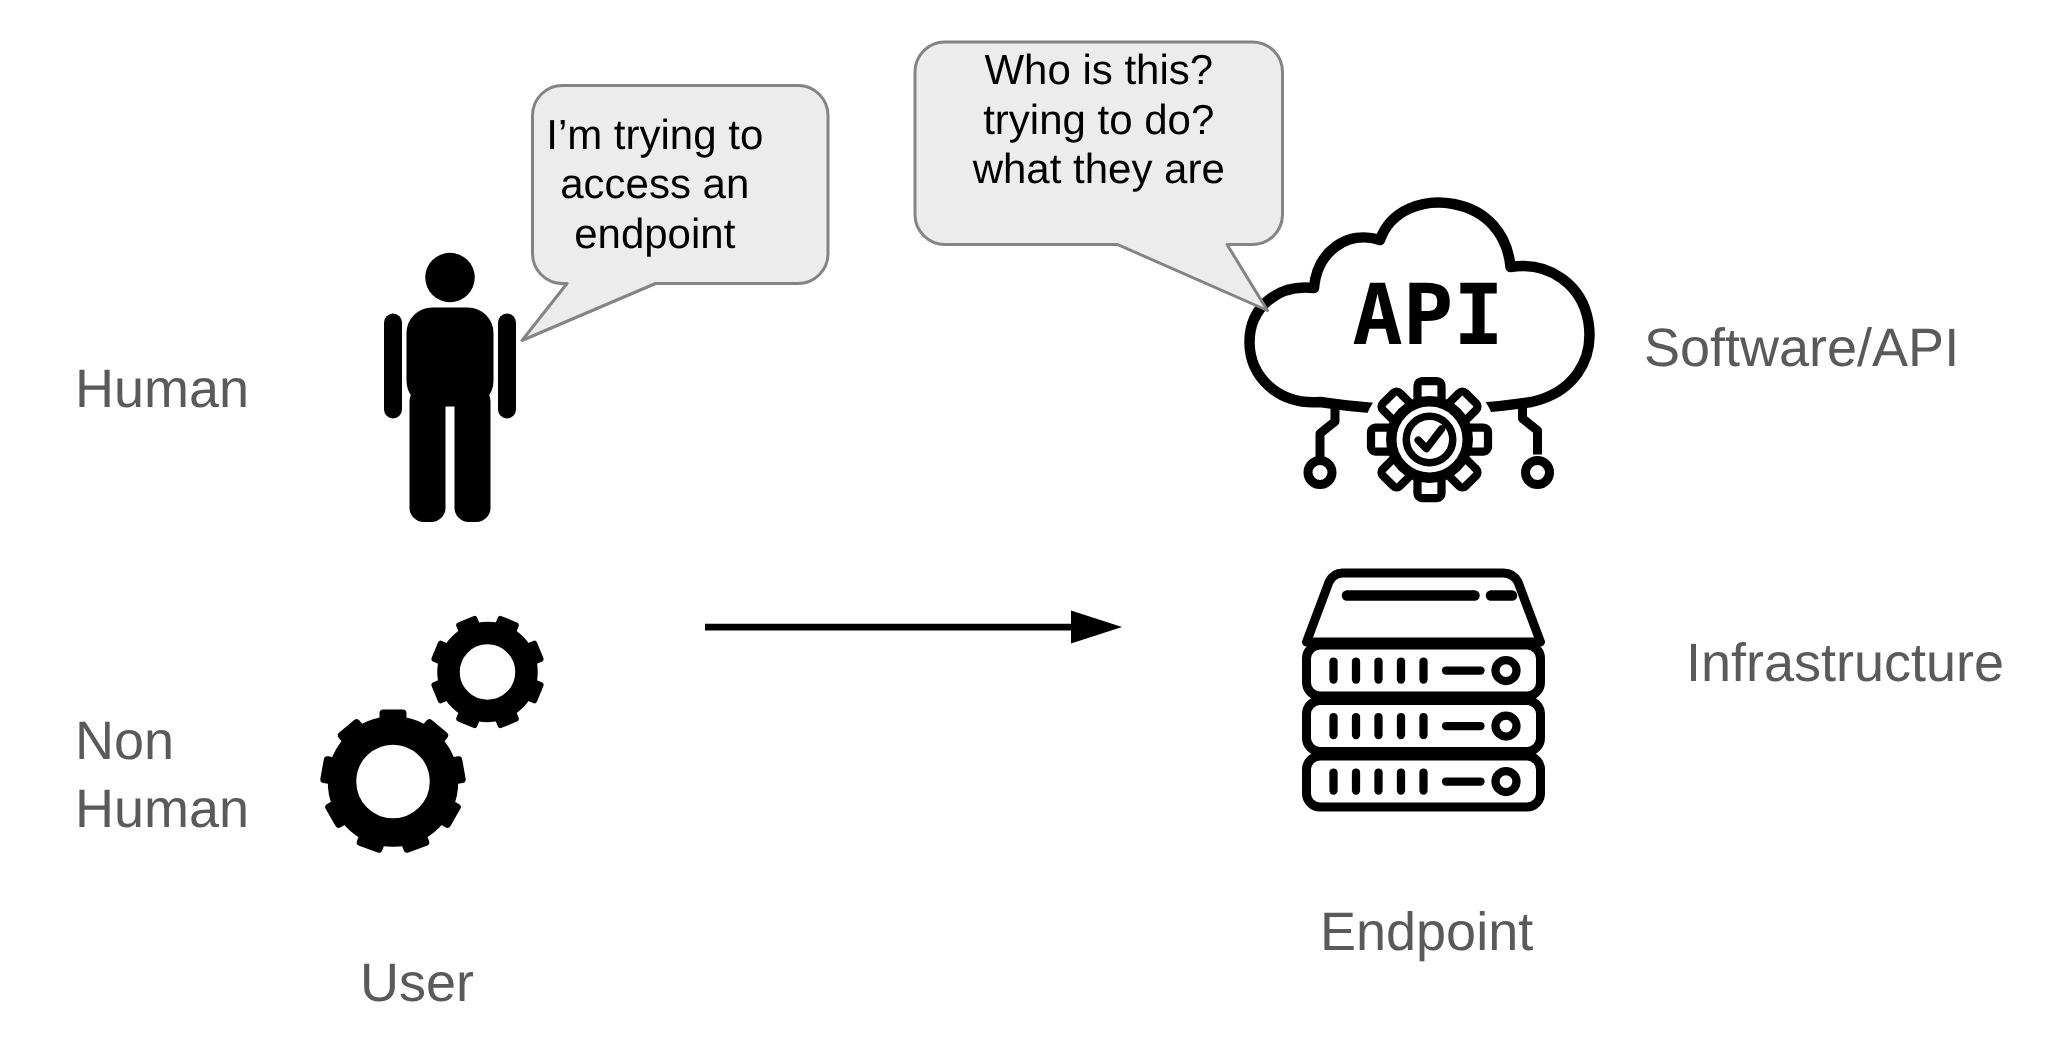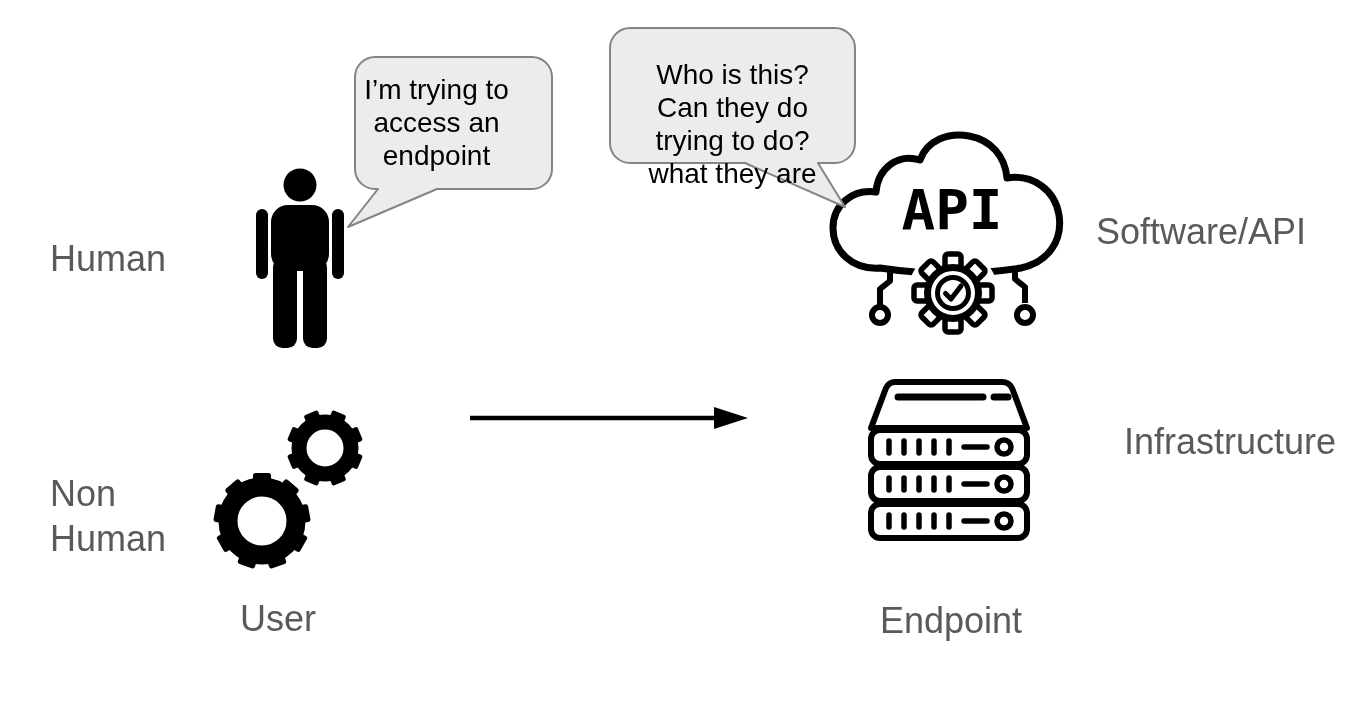--- a/index.html
+++ b/index.html
@@ -27,21 +27,21 @@
 
   <div class="lbl" style="left:1096px;top:209px;">Software/API</div>
 
   <div class="lbl" style="left:1124px;top:419px;text-align:center;">Infrastructure</div>
 
   <div class="lbl" style="left:50px;top:471px;">
     <div>Non</div>
     <div>Human</div>
   </div>
 
-  <div class="lbl" style="left:240px;top:596px;">User</div>
+  <div class="lbl" style="left:240px;top:632px;">User</div>
 
   <div class="lbl" style="left:880px;top:598px;">Endpoint</div>
 
   <svg class="bubble-shape" style="left:256px;top:168px;" width="88" height="180" viewBox="0 0 88 180">
     <circle cx="44" cy="17" r="16.5" fill="#000"></circle>
     <rect x="15" y="37" width="58" height="66" rx="17" fill="#000"></rect>
     <rect x="0" y="41" width="12" height="70" rx="6" fill="#000"></rect>
     <rect x="76" y="41" width="12" height="70" rx="6" fill="#000"></rect>
     <rect x="17" y="90" width="24" height="90" rx="9.5" fill="#000"></rect>
     <rect x="47" y="90" width="24" height="90" rx="9.5" fill="#000"></rect>
@@ -161,20 +161,19 @@
   </svg>
   <div class="bubble-text" style="left:355px;top:73px;width:163px;">
     <div>I’m trying to</div>
     <div>access an</div>
     <div>endpoint</div>
   </div>
 
   <svg class="bubble-shape" style="left:605px;top:25px;" width="260" height="190" viewBox="0 0 260 190">
     <path d="M 25 3 H 230 A 20 20 0 0 1 250 23 V 118 A 20 20 0 0 1 230 138 H 213 L 240 182 L 140 138 H 25 A 20 20 0 0 1 5 118 V 23 A 20 20 0 0 1 25 3 Z" fill="#ececec" stroke="#848484" stroke-width="2" stroke-linejoin="round"></path>
   </svg>
-  <div class="bubble-text" style="left:610px;top:30px;width:245px;margin-top:28px;">
+  <div class="bubble-text" style="left:610px;top:30px;width:245px;">
     <div>Who is this?</div>
-    <div>Can they do</div>
     <div>trying to do?</div>
     <div>what they are</div>
   </div>
 
 </div>
 
 </body></html>

